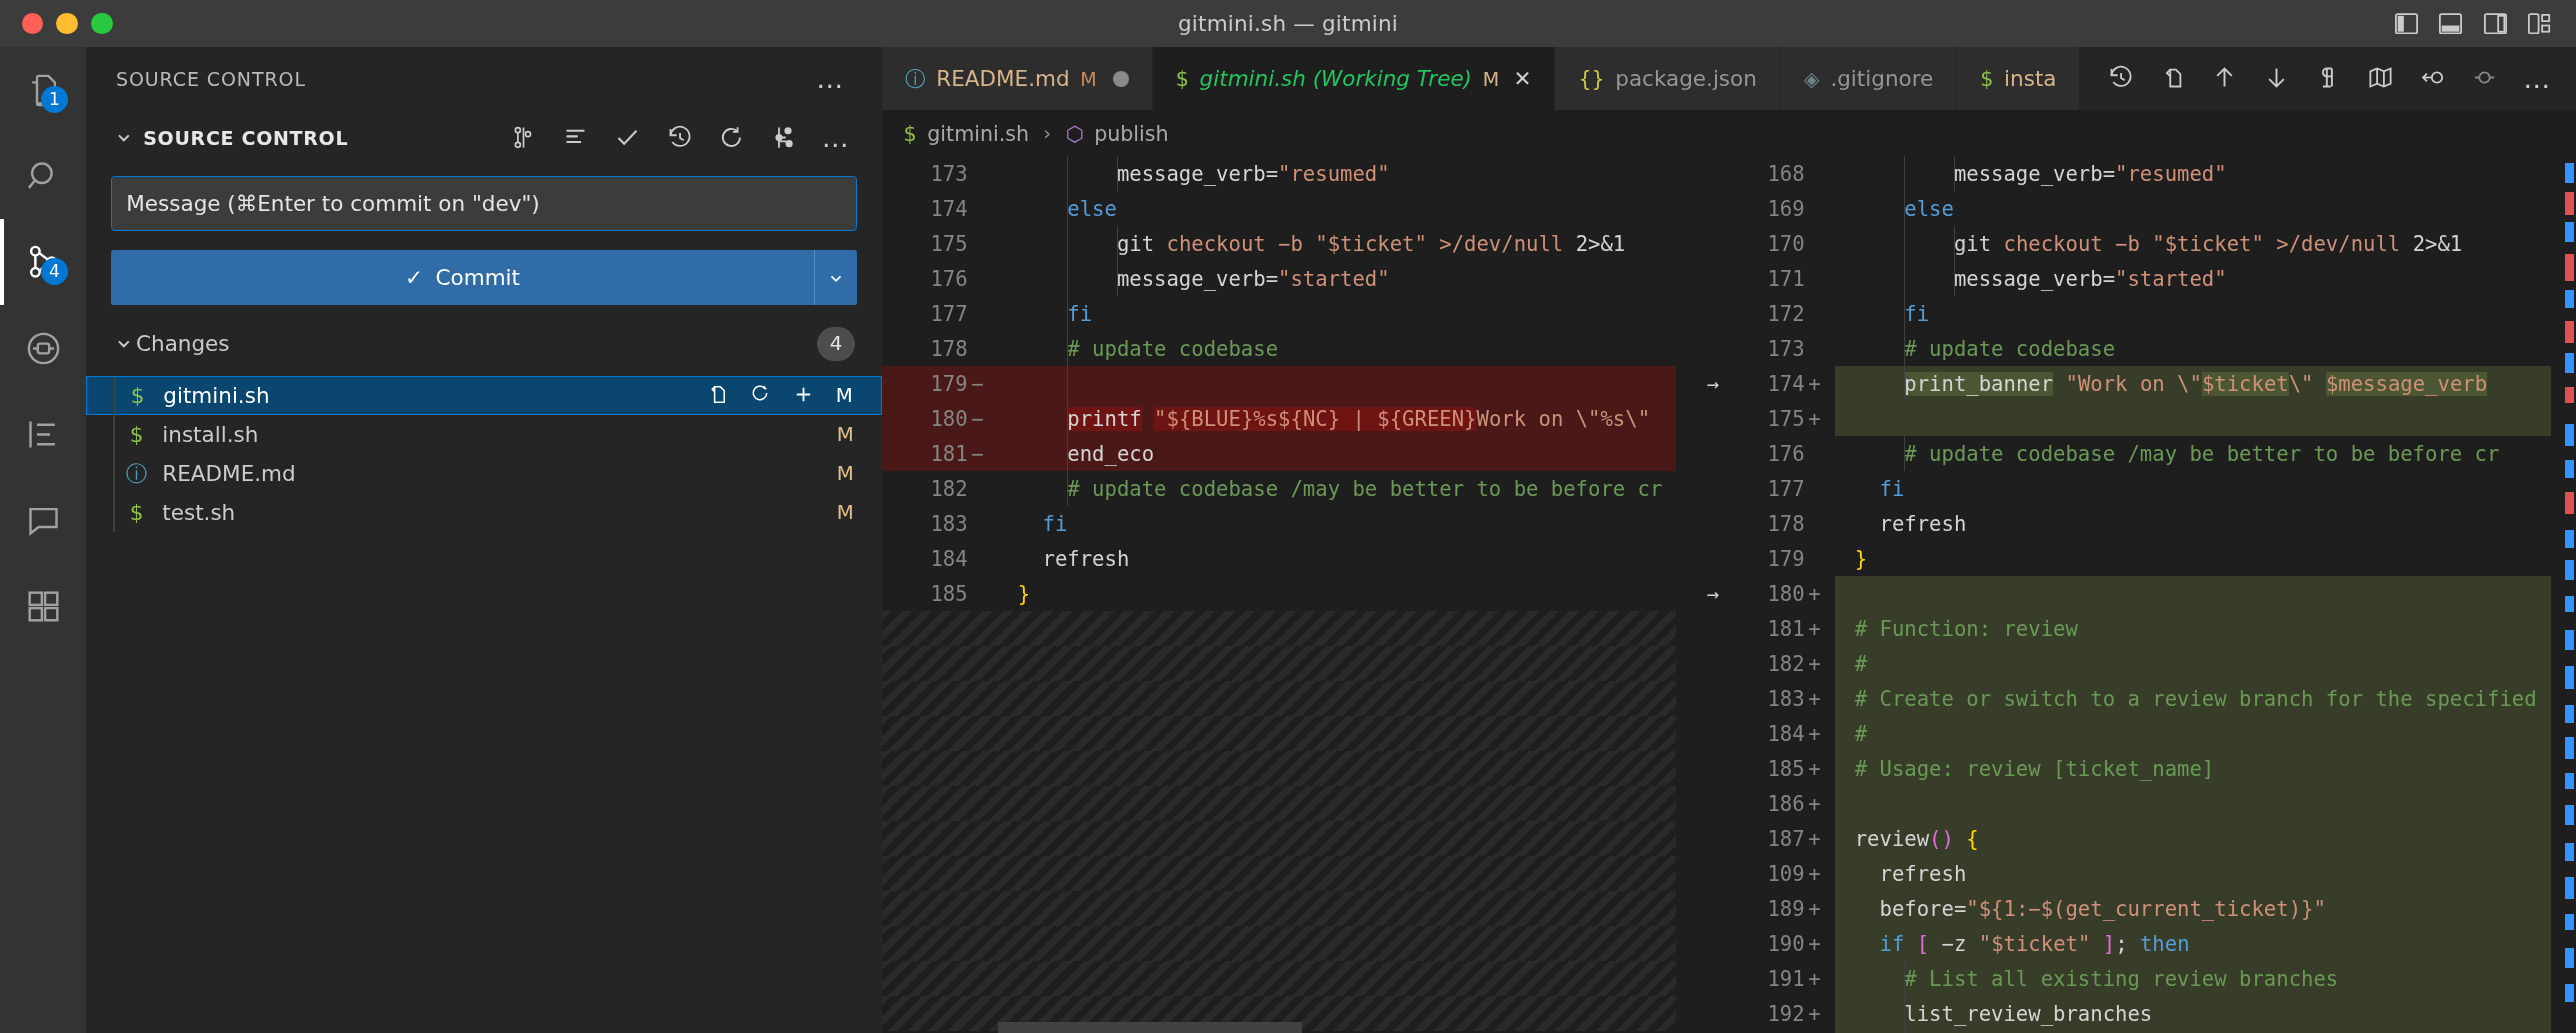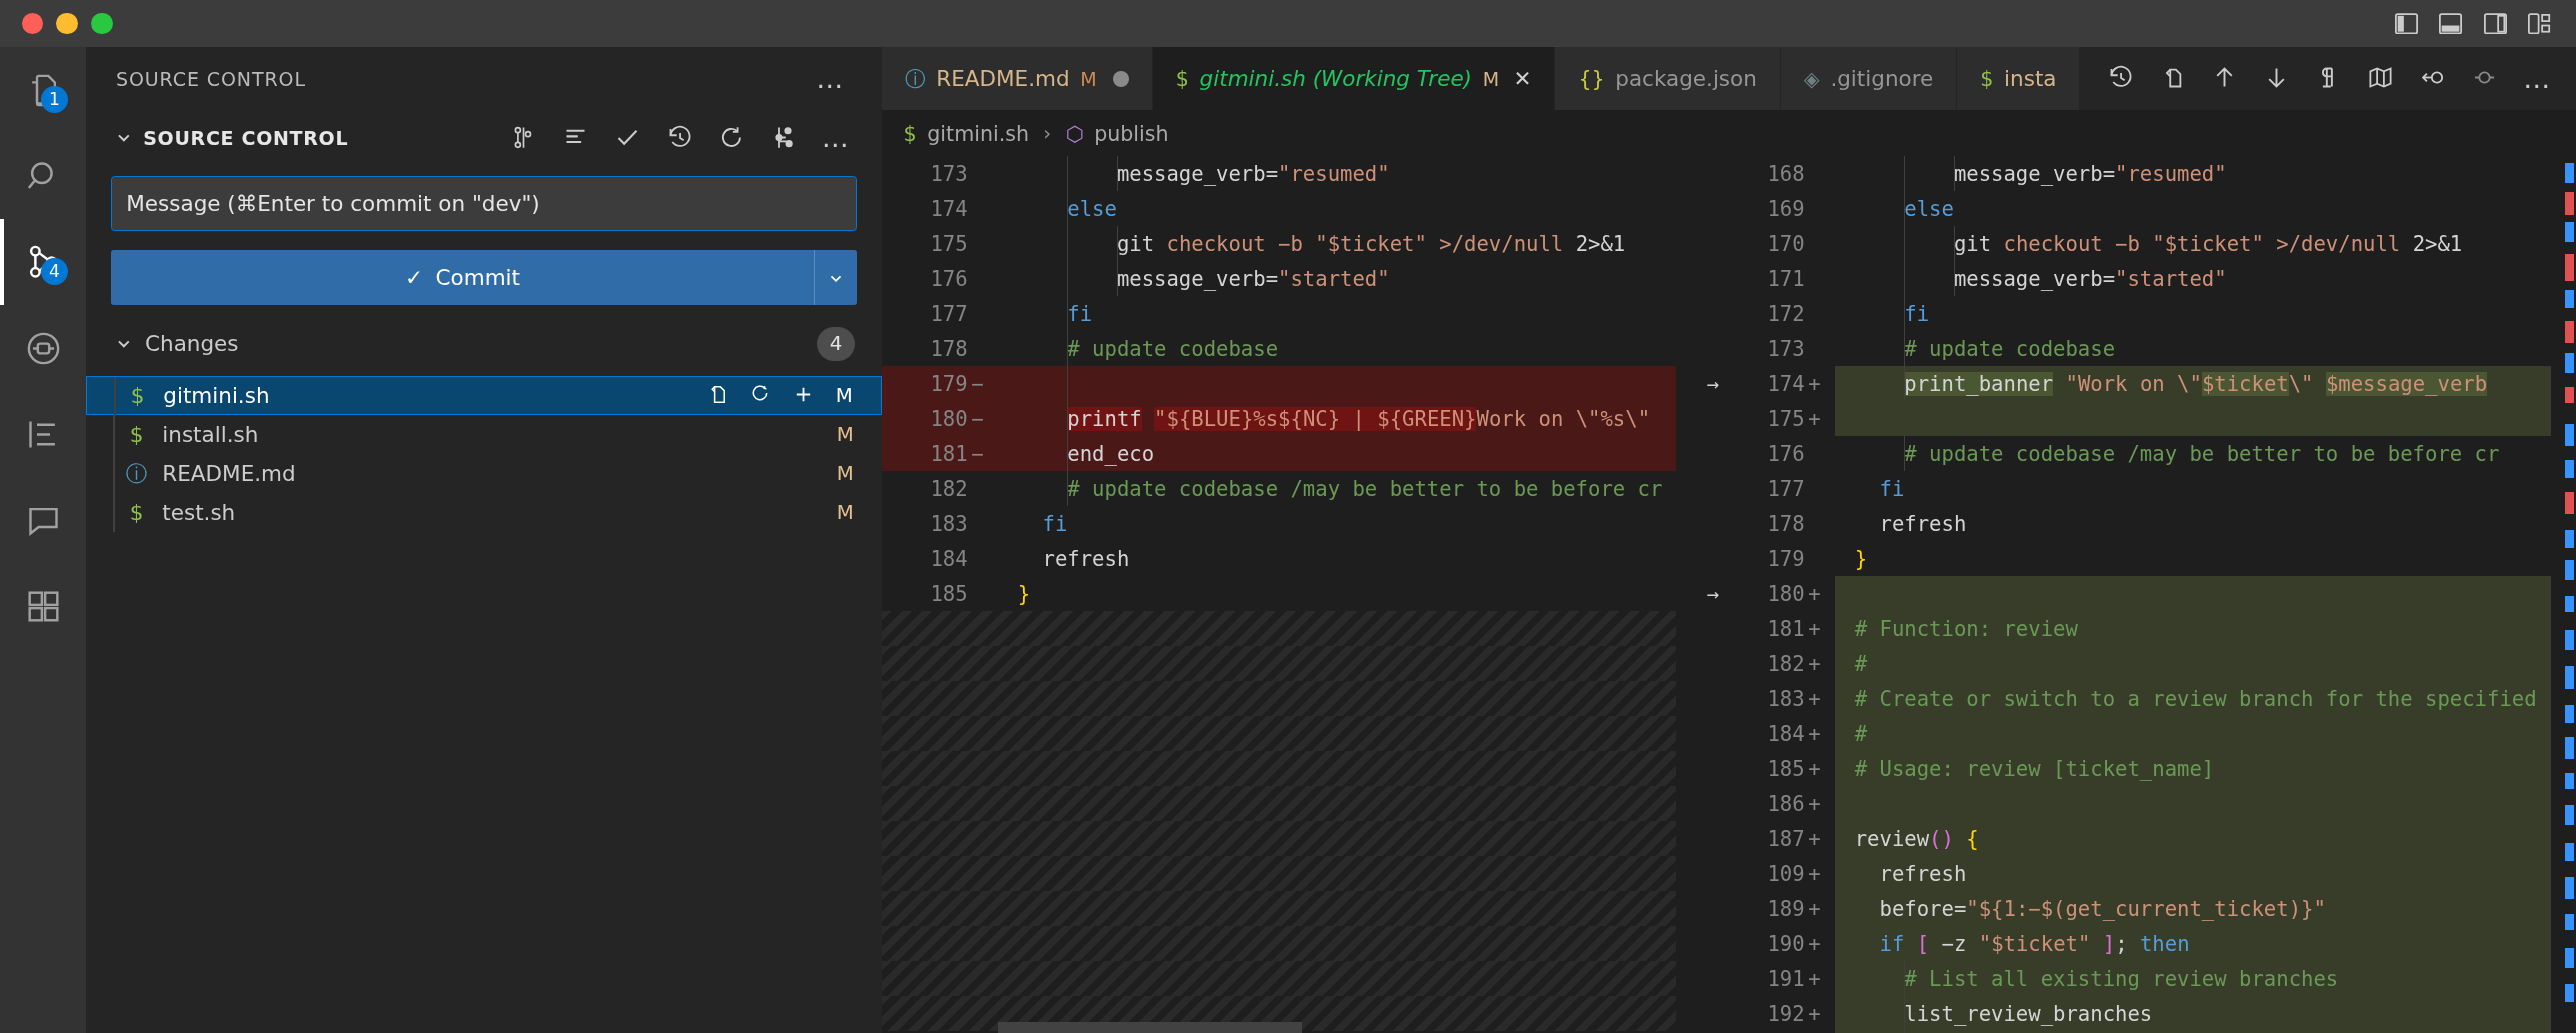--- a/index.html
+++ b/index.html
@@ -87,21 +87,21 @@
     flex: 1; background: #2f6ca8; color: #fff; display: flex; align-items: center;
     justify-content: center; gap: 12.5px; font-size: 21.5px; border-radius: 2.7px 0 0 2.7px;
   }
   .commit-split {
     width: 43px; background: #2f6ca8; border-left: 0.9px solid #5a8dc0;
     display: flex; align-items: center; justify-content: center; border-radius: 0 2.7px 2.7px 0;
   }
 
   .changes-header {
     margin-top: 23px; height: 48px; display: flex; align-items: center;
-    padding: 0 27px 17px 25px; gap: 9px;
+    padding: 0 27px 17px 25px; gap: 0;
   }
   .changes-header .lbl { font-size: 21.5px; color: #cccccc; }
   .count-badge {
     margin-left: auto; min-width: 38px; height: 34px; border-radius: 17px;
     background: #4d4d4d; color: #e4e4e4; font-size: 19.7px; line-height: 34px;
     text-align: center; padding: 0 9px;
   }
 
   .file-row {
     height: 39px; display: flex; align-items: center; padding: 0 27px 0 39px; gap: 14.3px;
@@ -212,20 +212,21 @@
 <body>
 
 <div id="app">
 
   <div class="titlebar">
     <div class="traffic">
       <span class="dot red"></span>
       <span class="dot yellow"></span>
       <span class="dot green"></span>
     </div>
+    <div class="title-text">gitmini.sh — gitmini</div>
     <div class="layout-icons">
       <span>
         <svg width="23" height="21.5" viewBox="0 0 26 24">
             <rect x="1" y="1" width="24" height="22" rx="2" fill="none" stroke="#cccccc" stroke-width="2"></rect>
             <rect x="3" y="3" width="7" height="18" fill="#cccccc"></rect>
           </svg>
       </span>
       <span>
         <svg width="23" height="21.5" viewBox="0 0 26 24">
             <rect x="1" y="1" width="24" height="22" rx="2" fill="none" stroke="#cccccc" stroke-width="2"></rect>

